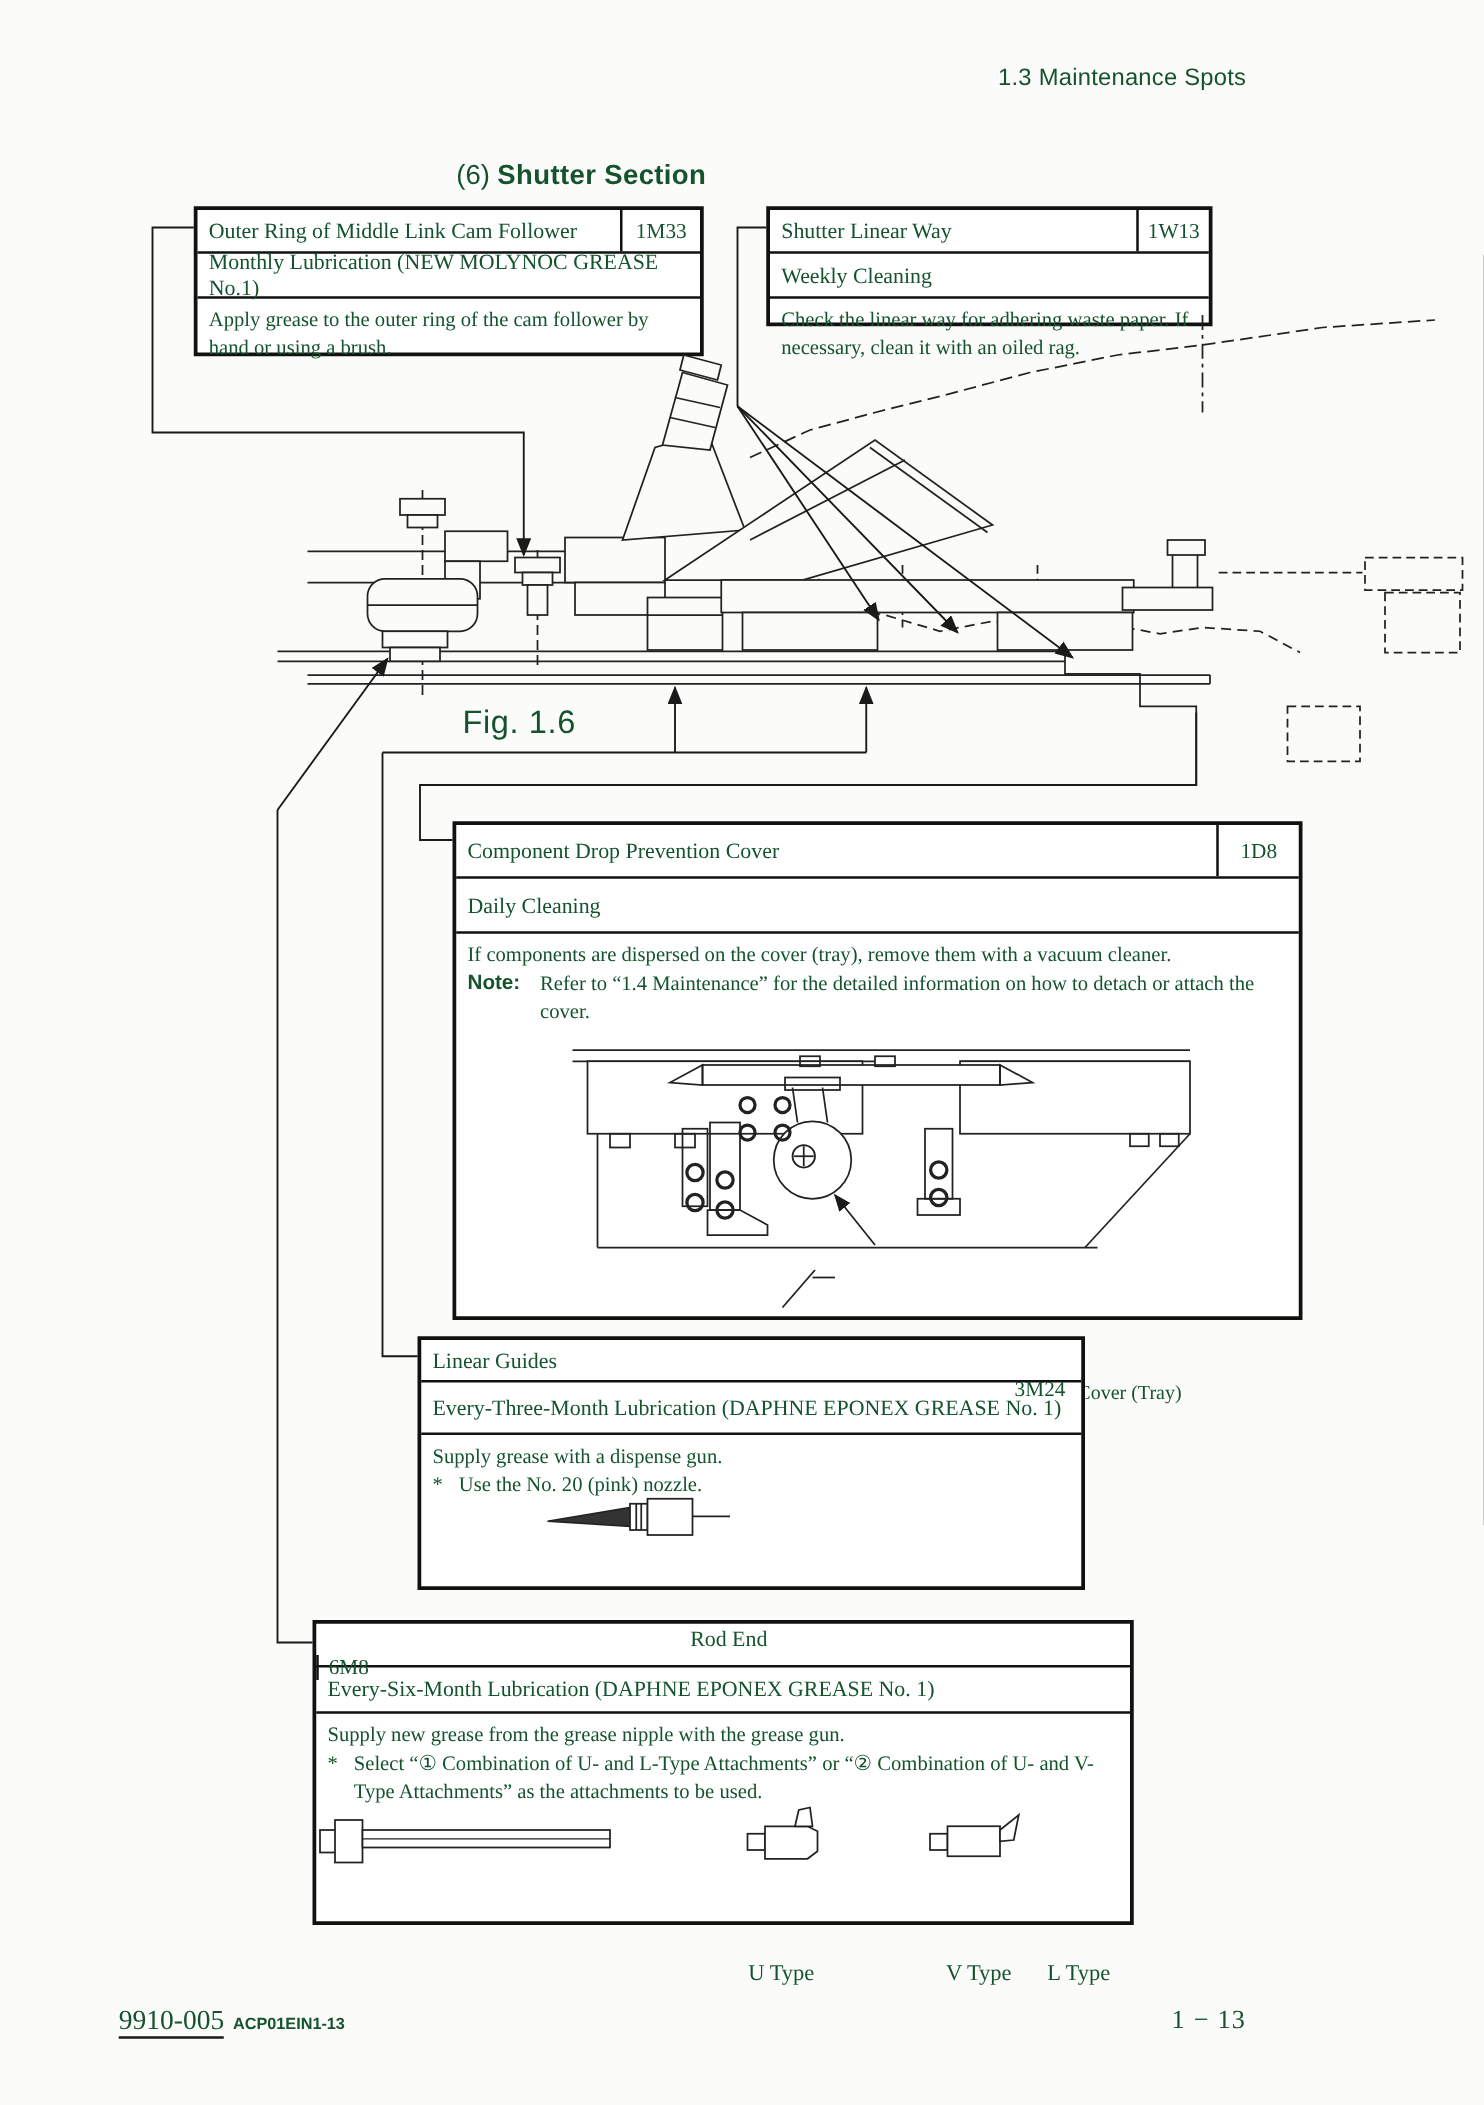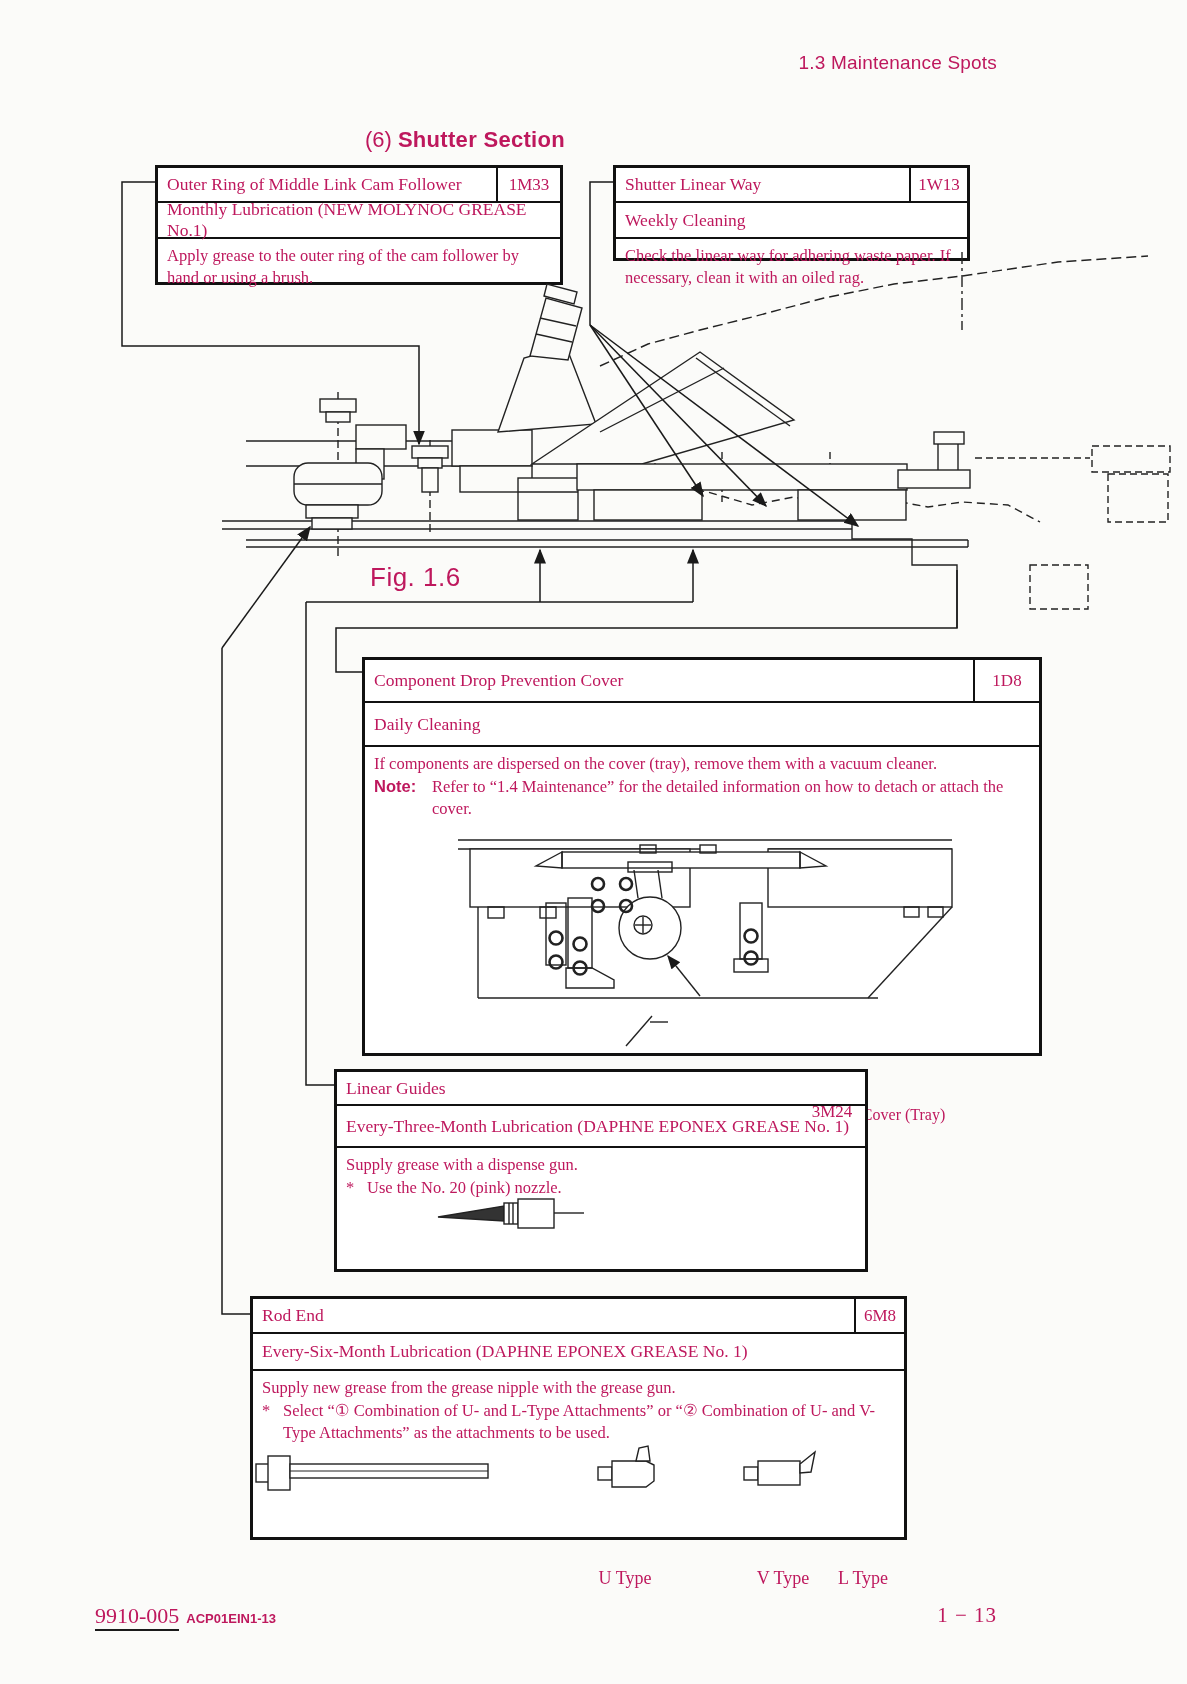--- a/index.html
+++ b/index.html
@@ -1,17 +1,17 @@
 <!DOCTYPE html>
 <html><head>
 <meta charset="utf-8">
 <style>
   html,body{margin:0;padding:0;background:#888;}
   .page{position:relative;width:1187px;height:1684px;margin:0 auto;background:#fbfbf9;
-        font-family:"Liberation Serif",serif;color:#be185d;overflow:hidden;}
+        font-family:"Liberation Serif",serif;color:#14532d;overflow:hidden;}
   .hdr{position:absolute;top:52px;right:190px;font-family:"Liberation Sans",sans-serif;
        font-size:19px;letter-spacing:.2px;}
   .sect{position:absolute;top:127px;left:365px;font-family:"Liberation Sans",sans-serif;font-size:22px;}
   .sect .pfx{font-weight:400;margin-right:6px;}
   .sect .stl{font-weight:700;letter-spacing:.3px;}
   .figlbl{position:absolute;top:562px;left:370px;font-family:"Liberation Sans",sans-serif;
           font-weight:400;font-size:26px;letter-spacing:.5px;}
   .cbox{position:absolute;border:3px solid #111;background:#fff;display:flex;flex-direction:column;box-sizing:border-box;}
   .trow{display:flex;border-bottom:2px solid #111;align-items:center;flex:0 0 auto;}
   .ttl{flex:1;padding:2px 0 2px 9px;font-size:17.5px;}
@@ -28,21 +28,21 @@
   .noterow .nt{flex:1;}
   #box1{left:155px;top:165px;width:408px;height:120px;}
   #box1 .trow{height:33px;} #box1 .frow{height:30px;} #box1 .code{width:62px;}
   #box2{left:613px;top:165px;width:357px;height:96px;}
   #box2 .trow{height:33px;} #box2 .frow{height:30px;} #box2 .code{width:56px;}
   #box3{left:362px;top:657px;width:680px;height:399px;}
   #box3 .trow{height:41px;} #box3 .frow{height:38px;} #box3 .code{width:64px;}
   #box4{left:334px;top:1069px;width:534px;height:203px;}
   #box4 .trow{height:32px;} #box4 .frow{height:36px;} #box4 .code{width:66px;margin-top:40px;}
   #box5{left:250px;top:1296px;width:657px;height:244px;}
-  #box5 .trow{height:33px;} #box5 .frow{height:31px;} #box5 .code{width:48px;}
+  #box5 .trow{height:33px;flex-direction:column;} #box5 .frow{height:31px;} #box5 .code{width:48px;}
   .tvcap{position:absolute;left:30px;top:351px;font-size:20px;letter-spacing:.4px;}
   .tvlbl{position:absolute;left:308px;top:357px;font-size:16px;}
   .ftn{position:absolute;left:9px;top:168px;font-size:16.5px;}
   .typelbl{position:absolute;top:196px;width:110px;text-align:center;font-size:18px;}
   .foot-l{position:absolute;left:95px;top:1603px;}
   .doccode{font-size:22px;border-bottom:2px solid #1a1a1a;padding-bottom:1px;}
   .docsub{font-family:"Liberation Sans",sans-serif;font-weight:700;font-size:13px;margin-left:7px;}
   .foot-r{position:absolute;right:190px;top:1603px;font-size:21px;letter-spacing:1px;}
   svg.overlay{position:absolute;left:0;top:0;pointer-events:none;}
 </style>

